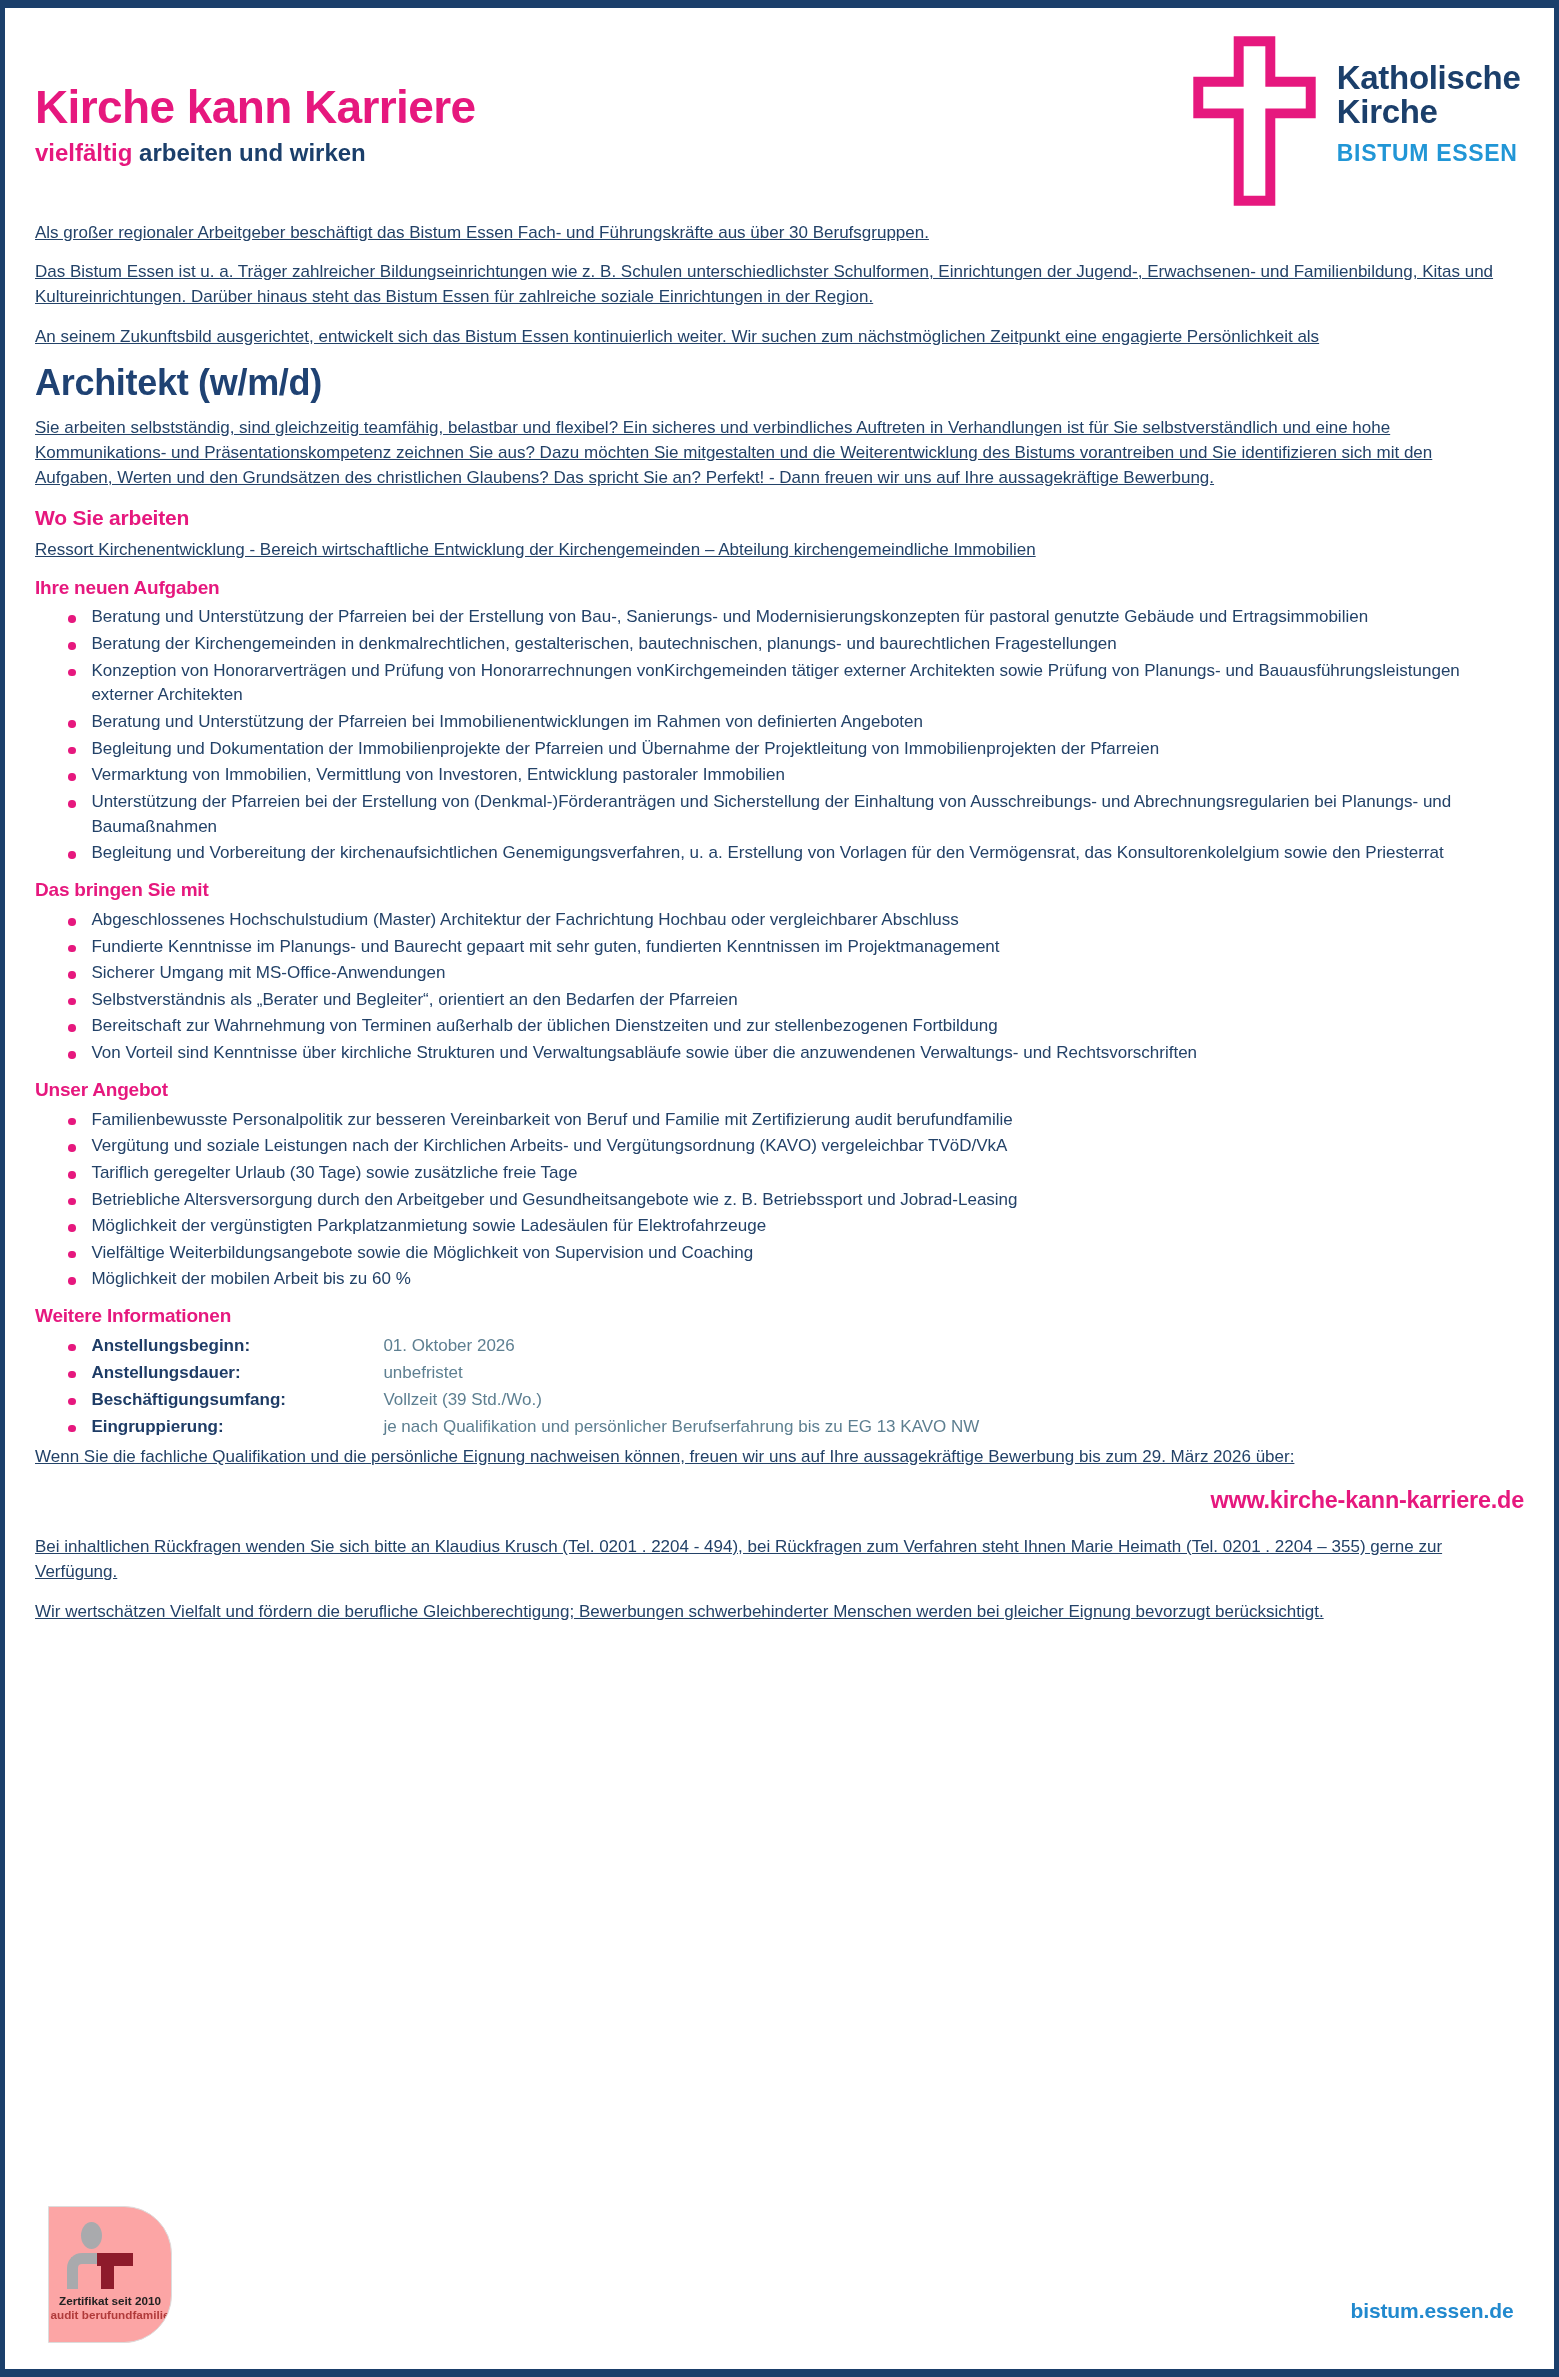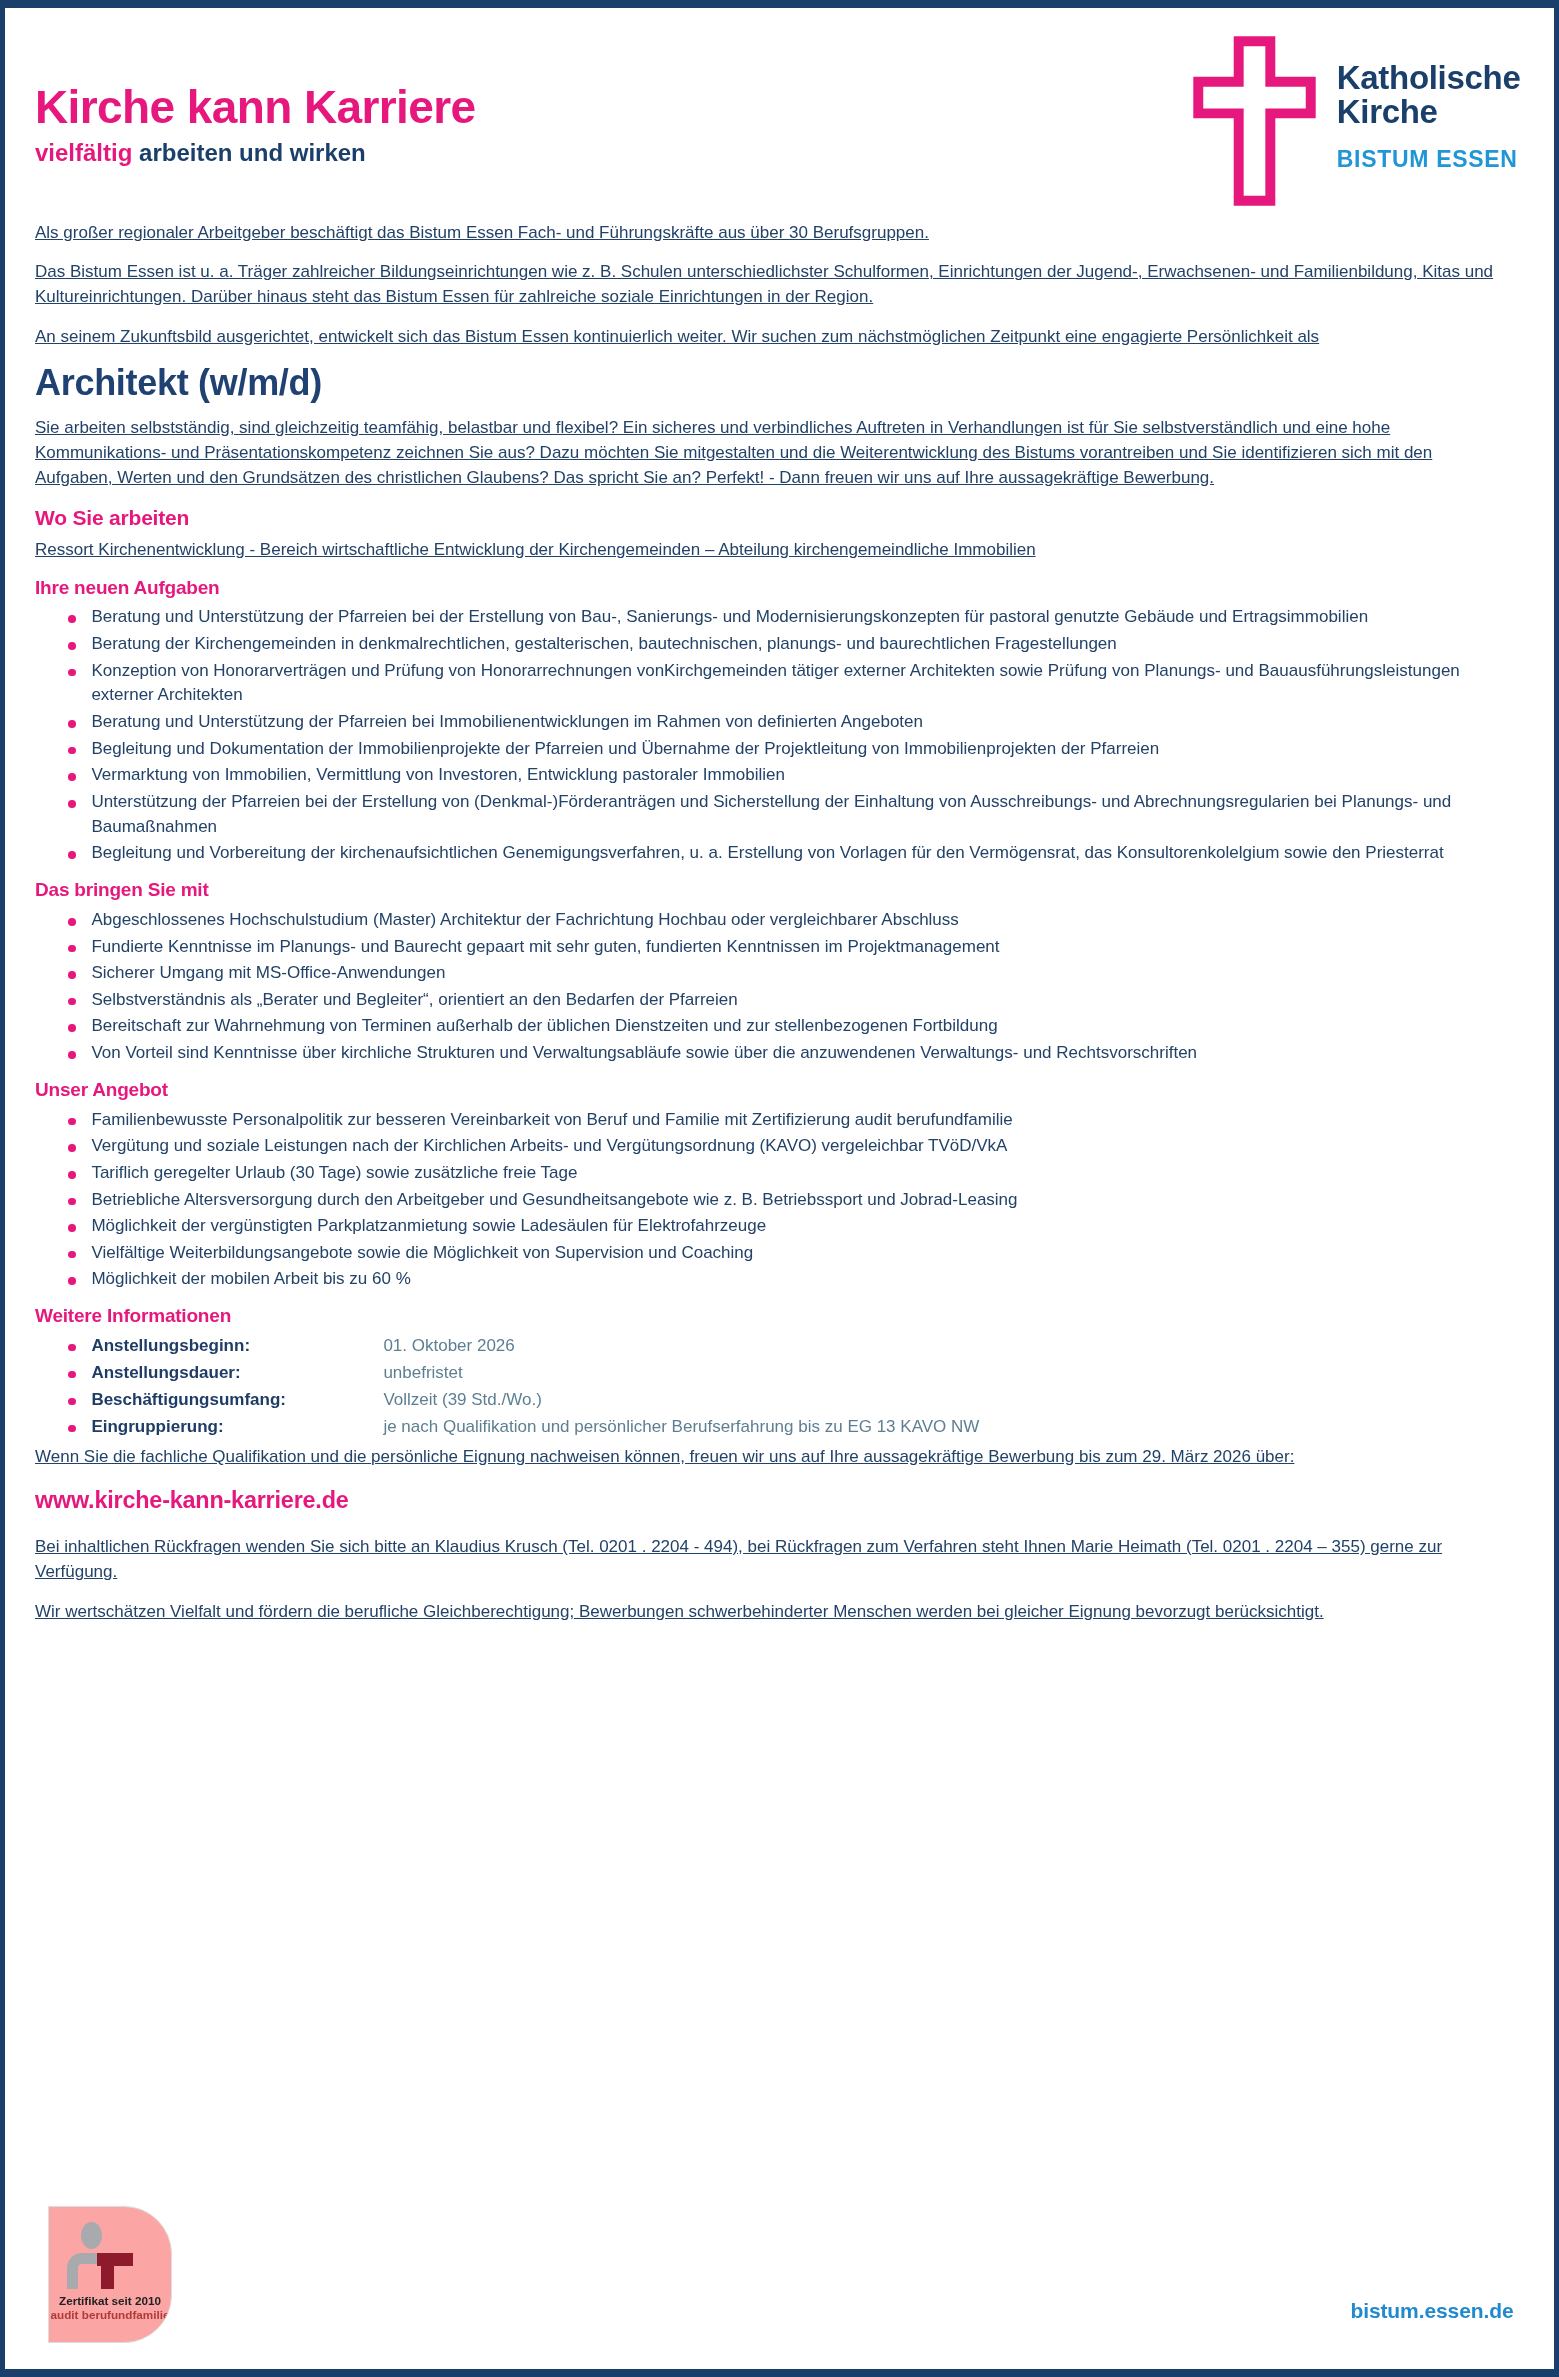--- a/index.html
+++ b/index.html
@@ -77,21 +77,21 @@
     color: #1B3F6B;
     line-height: 1.04;
     letter-spacing: -0.3px;
     white-space: nowrap;
   }
   .logo-diocese {
     font-size: 23px;
     font-weight: 700;
     color: #2196D6;
     letter-spacing: 0.7px;
-    margin-top: 17px;
+    margin-top: 11px;
     white-space: nowrap;
   }
 
   
   .body-p {
     font-size: 17px;
     line-height: 1.46;
     color: #234268;
     margin: 0 0 14.6px 0;
     text-align: left;
@@ -177,21 +177,21 @@
     color: #1E3C66;
     width: 292px;
     flex: 0 0 292px;
   }
   .kv-value {
     color: #5D7F91;
   }
 
   
   .weburl {
-    text-align: left;
+    text-align: right;
     font-size: 23.4px;
     font-weight: 700;
     color: #E6187E;
     margin: 17.5px 0 21px 0;
     letter-spacing: -0.2px;
   }
 
   
   .footer {
     position: absolute;

